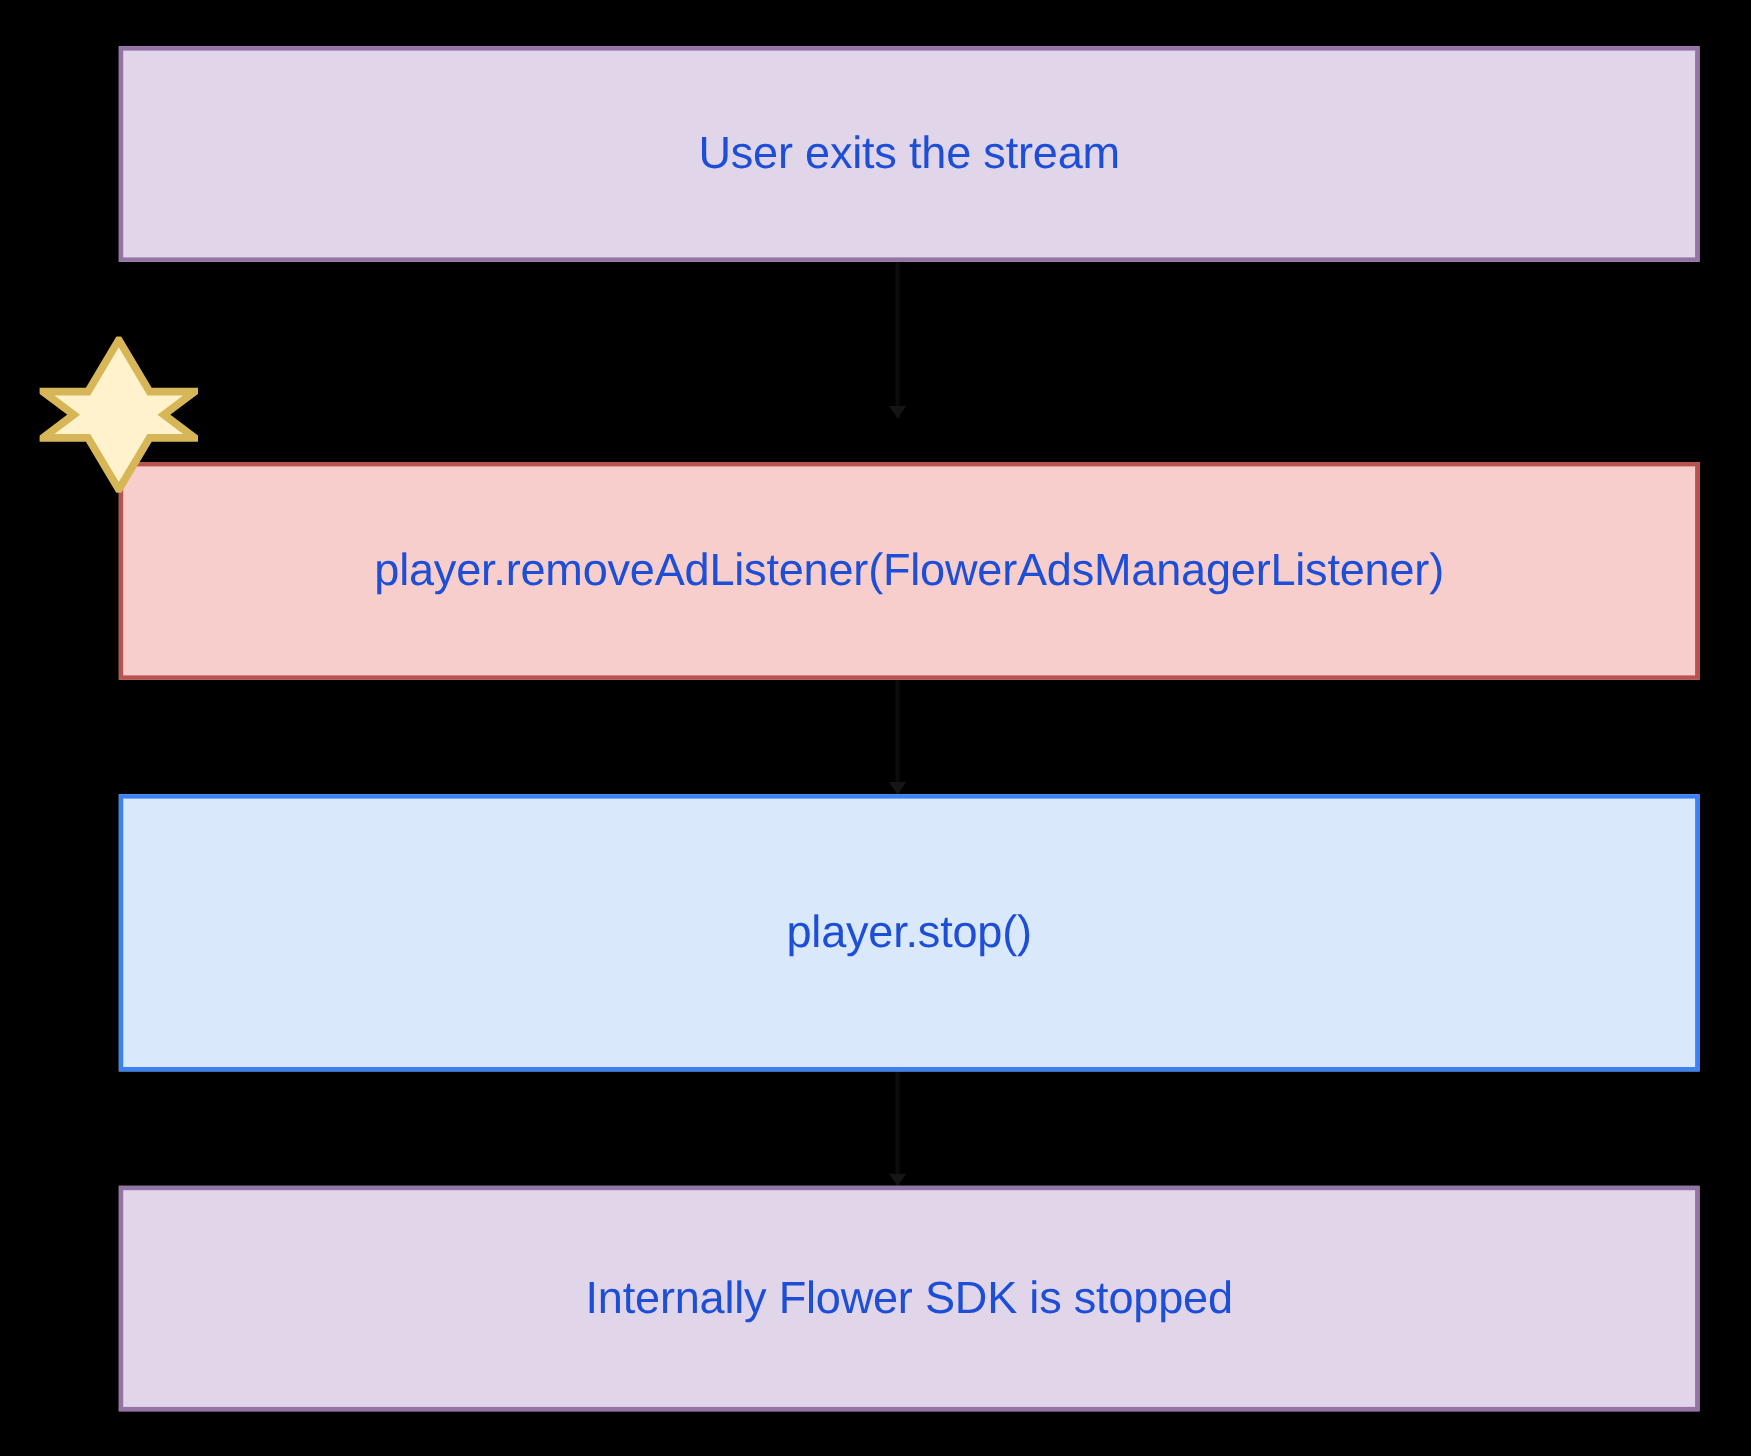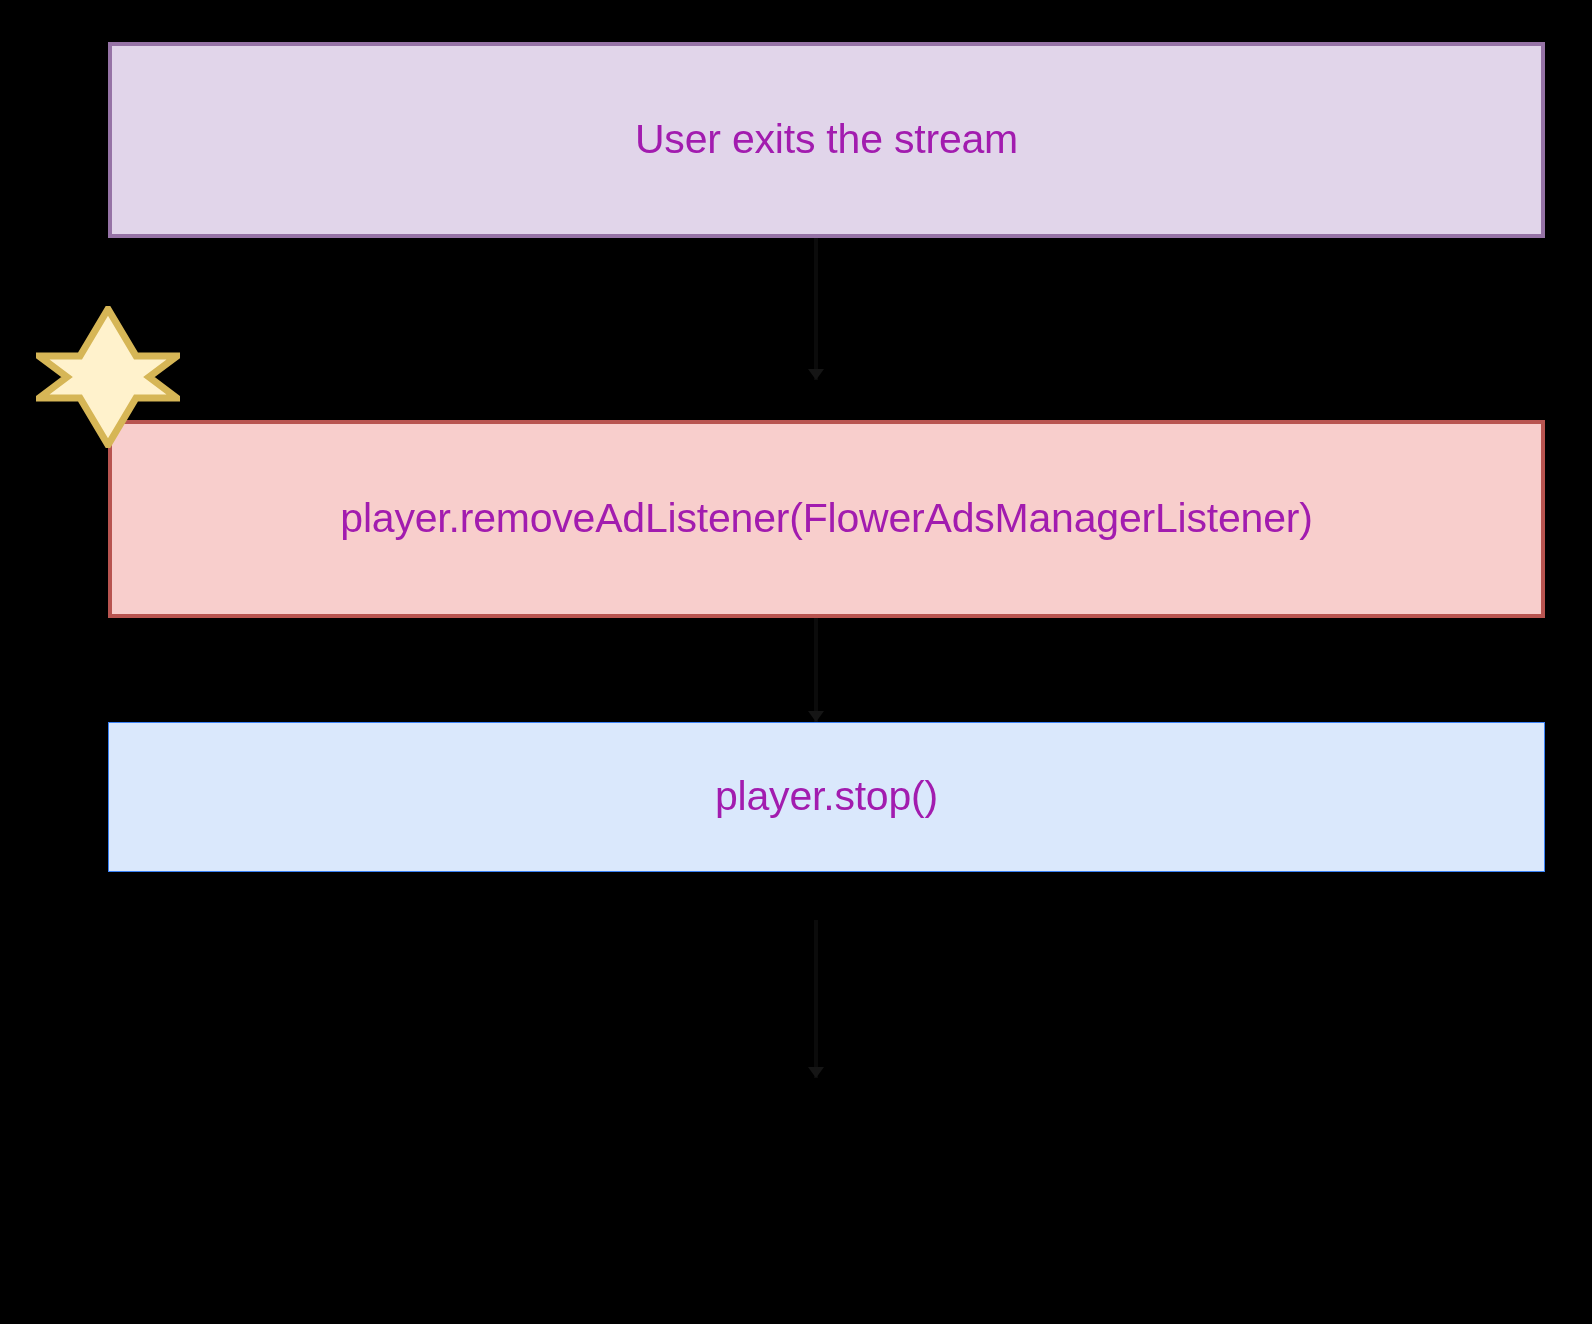--- a/index.html
+++ b/index.html
@@ -18,21 +18,21 @@
     background: #000000;
     overflow: hidden;
   }
   .node {
     position: absolute;
     box-sizing: border-box;
     display: flex;
     align-items: center;
     justify-content: center;
     text-align: center;
-    color: #a21caf;
+    color: #1d4ed8;
     font-size: 41px;
     line-height: 1.2;
     letter-spacing: -0.2px;
     padding: 4px 14px;
     white-space: nowrap;
   }
   .node-label {
     display: block;
   }
   
@@ -44,23 +44,23 @@
   }
   #node-remove-ad-listener {
     left: 108px;  top: 380px;
     width: 1437px; height: 198px;
     background: #f8cecc;
     border: 4px solid #b85450;
     margin-top: 40px;
   }
   #node-player-stop {
     left: 108px;  top: 722px;
-    width: 1437px; height: 150px;
+    width: 1437px; height: 252px;
     background: #dae8fc;
-    border: 1px solid #3b82f6;
+    border: 4px solid #3b82f6;
   }
   #node-sdk-stopped {
     left: 108px;  top: 1078px;
     width: 1437px; height: 205px;
     background: #e1d5ea;
     border: 4px solid #9673a6;
   }
   
   .edge {
     position: absolute;
@@ -122,18 +122,21 @@
   </div>
 
   <div class="node" id="node-remove-ad-listener">
     <span class="node-label">player.removeAdListener(FlowerAdsManagerListener)</span>
   </div>
 
   <div class="node" id="node-player-stop">
     <span class="node-label">player.stop()</span>
   </div>
 
+  <div class="node" id="node-sdk-stopped">
+    <span class="node-label">Internally Flower SDK is stopped</span>
+  </div>
 
   <svg id="star-badge" viewBox="0 0 144 142" xmlns="http://www.w3.org/2000/svg">
     <polygon points="72,3 100,50 141,50 113,71 141,92 100,92 72,139 44,92 3,92 31,71 3,50 44,50" fill="#fff2cc" stroke="#d6b656" stroke-width="7" stroke-linejoin="miter"></polygon>
   </svg>
 
 </div>
 
 </body></html>

